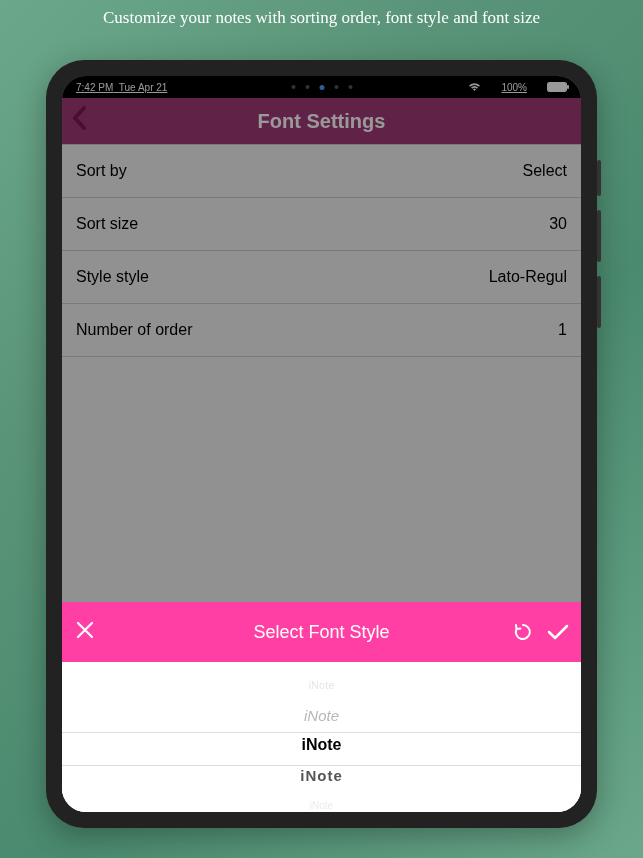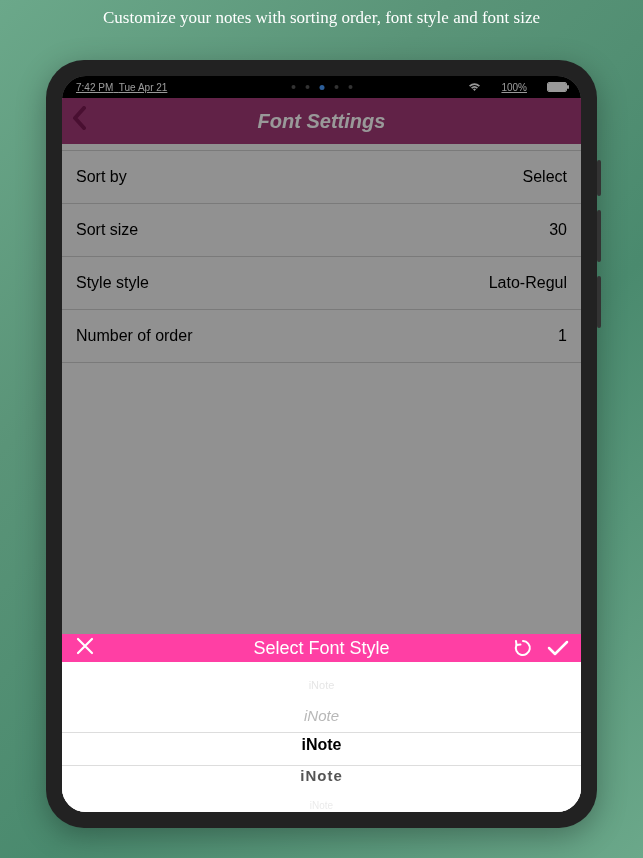--- a/index.html
+++ b/index.html
@@ -84,21 +84,20 @@
     .dot { width: 4px; height: 4px; border-radius: 50%; background: #555; }
     .dot.active { background: #4a9dff; width: 5px; height: 5px; }
     .app-header {
       height: 46px;
       background: #a23a77;
       display: flex;
       align-items: center;
       justify-content: center;
       position: relative;
       z-index: 1;
-      font-style: italic;
     }
     .back-btn {
       position: absolute;
       left: 10px;
       color: #90205a;
       font-size: 28px;
       font-weight: bold;
     }
     .app-title {
       color: #fff;
@@ -112,36 +111,36 @@
     }
     .setting-row {
       display: flex;
       justify-content: space-between;
       align-items: center;
       padding: 17px 14px;
       border-bottom: 1px solid #ccc;
       color: #000;
       font-size: 16px;
     }
-    .setting-row:first-child { border-top: 1px solid #ccc; margin-top: 6px; }
+    .setting-row:first-child { border-top: 1px solid #ccc; margin-top: 0; }
     .filler {
       flex: 1;
       background: #f2f2f2;
       z-index: 1;
     }
     .picker-sheet {
       position: absolute;
       bottom: 0;
       left: 0;
       right: 0;
       z-index: 10;
       background: #fff;
     }
     .picker-header {
-      height: 28px;
+      height: 60px;
       background: #ff3fa4;
       display: flex;
       align-items: center;
       justify-content: center;
       position: relative;
       color: #fff;
     }
     .picker-title { font-size: 18px; font-weight: 500; }
     .picker-close {
       position: absolute;

